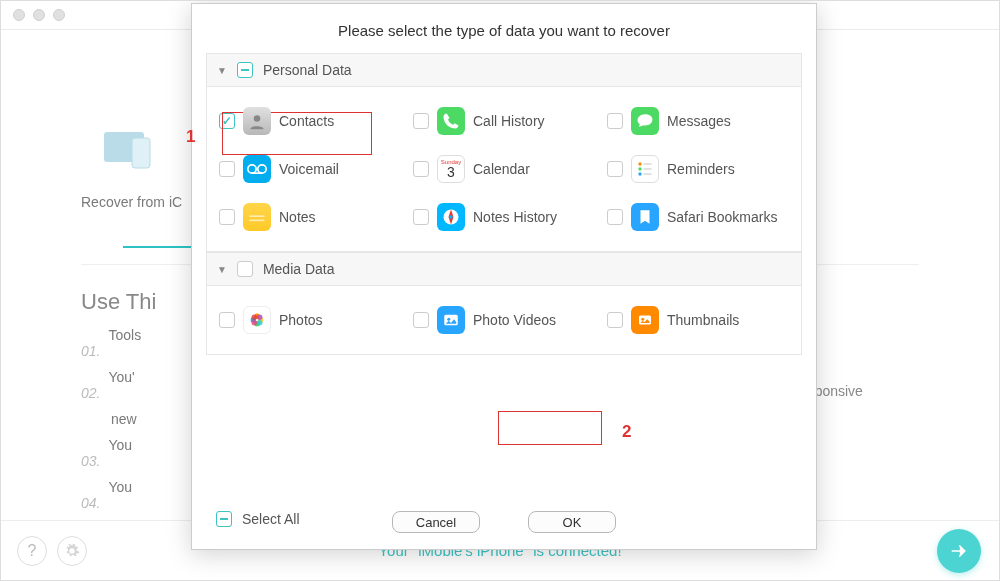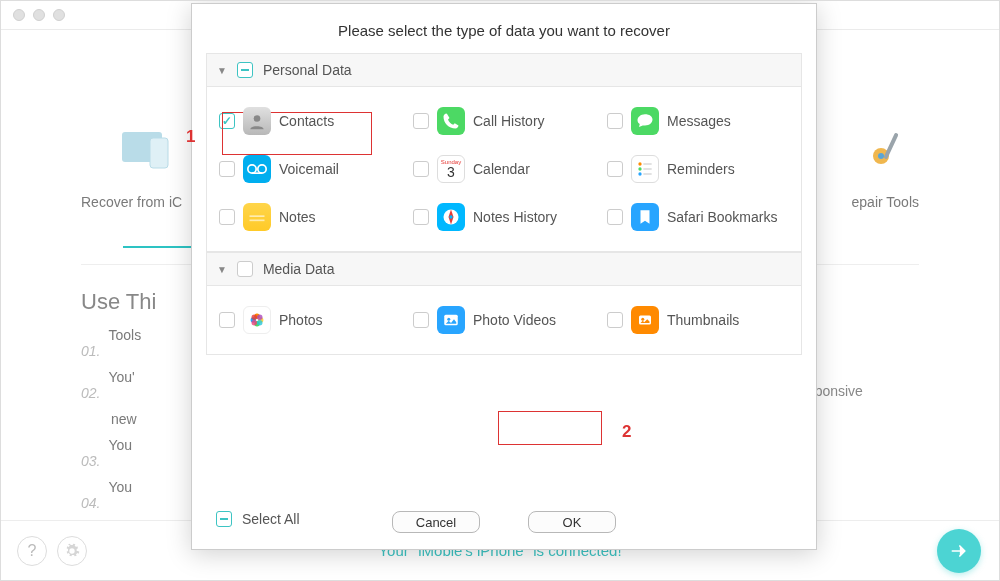--- a/index.html
+++ b/index.html
@@ -7,21 +7,21 @@
       width: 1000px; height: 581px;
       font-family: -apple-system, BlinkMacSystemFont, "Helvetica Neue", sans-serif;
       background: #fff; position: relative; overflow: hidden;
       border: 1px solid #ddd;
     }
     .window-controls { position: absolute; top: 8px; left: 12px; display: flex; gap: 8px; }
     .window-dot { width: 12px; height: 12px; border-radius: 50%; background: #e0e0e0; border: 1px solid #d0d0d0; }
     .titlebar-sep { position: absolute; top: 28px; left: 0; right: 0; height: 1px; background: #ebebeb; }
     .bg-layer { position: absolute; top: 29px; left: 0; right: 0; bottom: 60px; padding: 32px 40px 0 40px; }
     .bg-modes { display: flex; justify-content: space-between; padding: 56px 40px 20px 40px; }
-    .bg-mode { display: flex; flex-direction: column; align-items: flex-end; gap: 12px; color: #7a7a7a; font-size: 14px; }
+    .bg-mode { display: flex; flex-direction: column; align-items: center; gap: 12px; color: #7a7a7a; font-size: 14px; }
     .bg-mode-icon { width: 64px; height: 64px; border-radius: 50%; display: flex; align-items: center; justify-content: center; }
     .devices-svg { width: 60px; height: 48px; }
     .repair-svg { width: 48px; height: 48px; }
     .bg-sep { height: 1px; background: #eee; margin: 16px 40px; }
     .bg-sep.accent { height: 2px; width: 80px; background: #2dc3c3; margin-left: 82px; }
     .bg-use { padding: 8px 40px; color: #7a7a7a; }
     .bg-use h3 { font-weight: 400; color: #888; font-size: 22px; margin-bottom: 12px; }
     .bg-use ol { list-style: none; display: flex; flex-direction: column; gap: 10px; font-size: 14px; }
     .bg-use li { display: flex; gap: 8px; }
     .bg-use li .num { color: #bbb; font-style: italic; margin-top: 16px; }
@@ -82,30 +82,20 @@
   <div class="bg-modes">
     <div class="bg-mode">
       <div class="bg-mode-icon">
         <svg class="devices-svg" viewBox="0 0 60 48">
             <rect x="2" y="6" width="40" height="30" rx="3" fill="#b9dce8"></rect>
             <rect x="30" y="12" width="18" height="30" rx="3" fill="#dff0f6" stroke="#b9dce8"></rect>
           </svg>
       </div>
       <span>Recover from iC</span>
     </div>
-    <div class="bg-mode">
-      <div class="bg-mode-icon">
-        <svg class="repair-svg" viewBox="0 0 48 48">
-            <circle cx="18" cy="30" r="8" fill="#f0b74e"></circle>
-            <circle cx="18" cy="30" r="3" fill="#5aa5d6"></circle>
-            <rect x="26" y="6" width="4" height="28" rx="2" fill="#9aa4ab" transform="rotate(25 28 20)"></rect>
-          </svg>
-      </div>
-      <span>epair Tools</span>
-    </div>
   </div>
   <div class="bg-sep accent"></div>
   <div class="bg-sep"></div>
   <div class="bg-use">
     <h3>Use Thi</h3>
     <ol>
       <li>
           <span class="num">01.</span>
           <span>Tools</span>
         </li>

